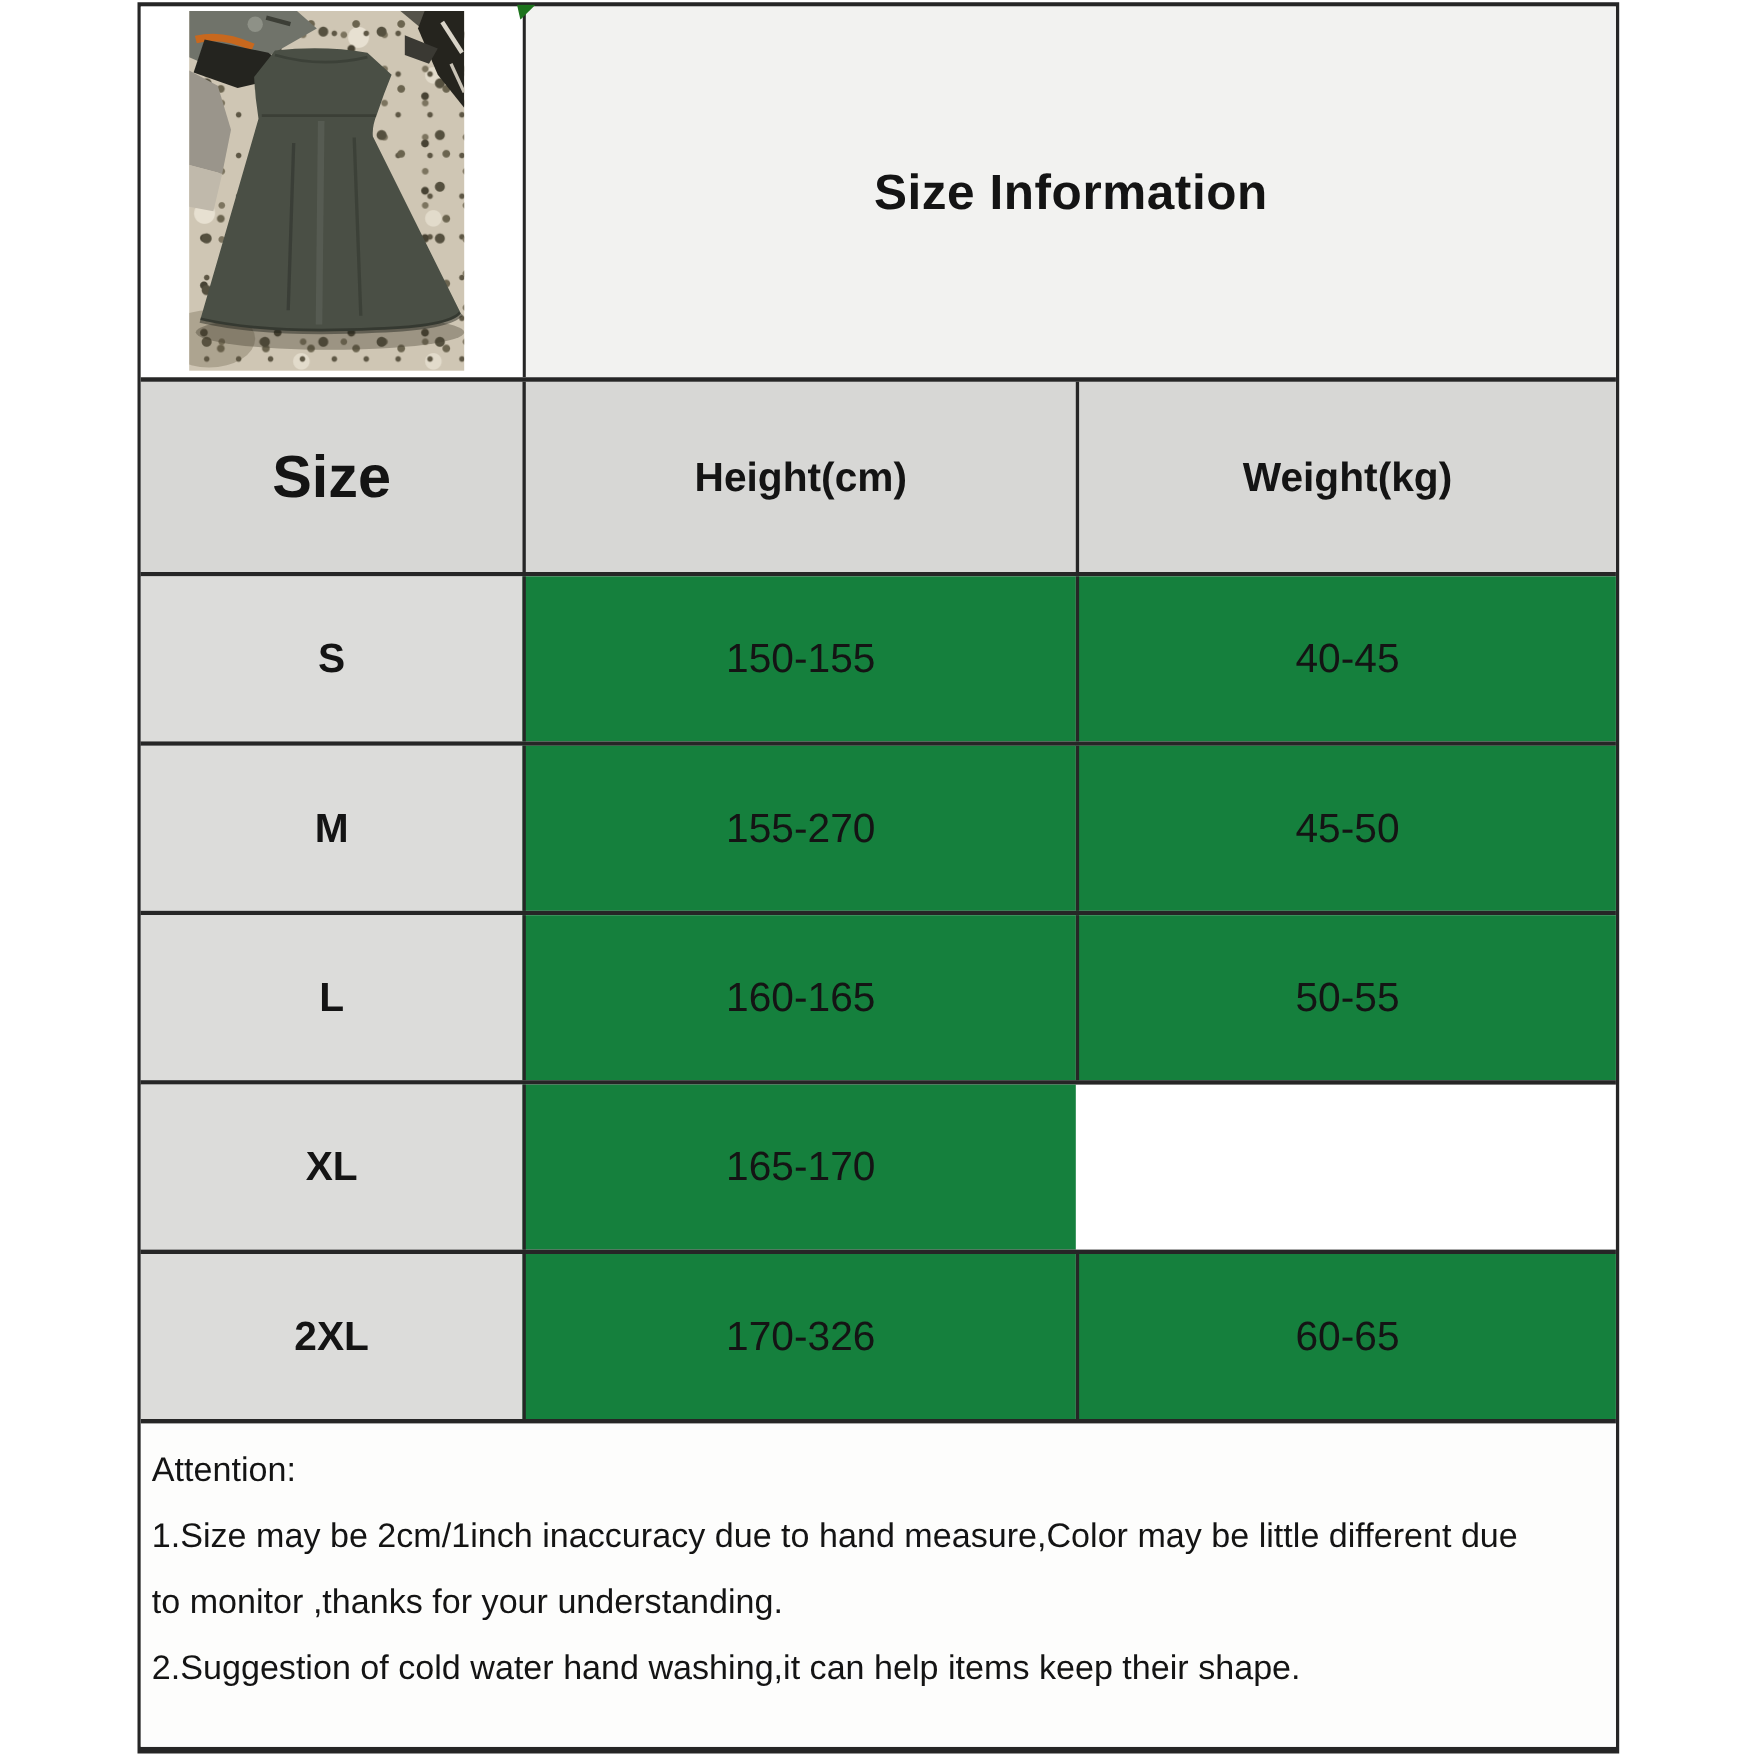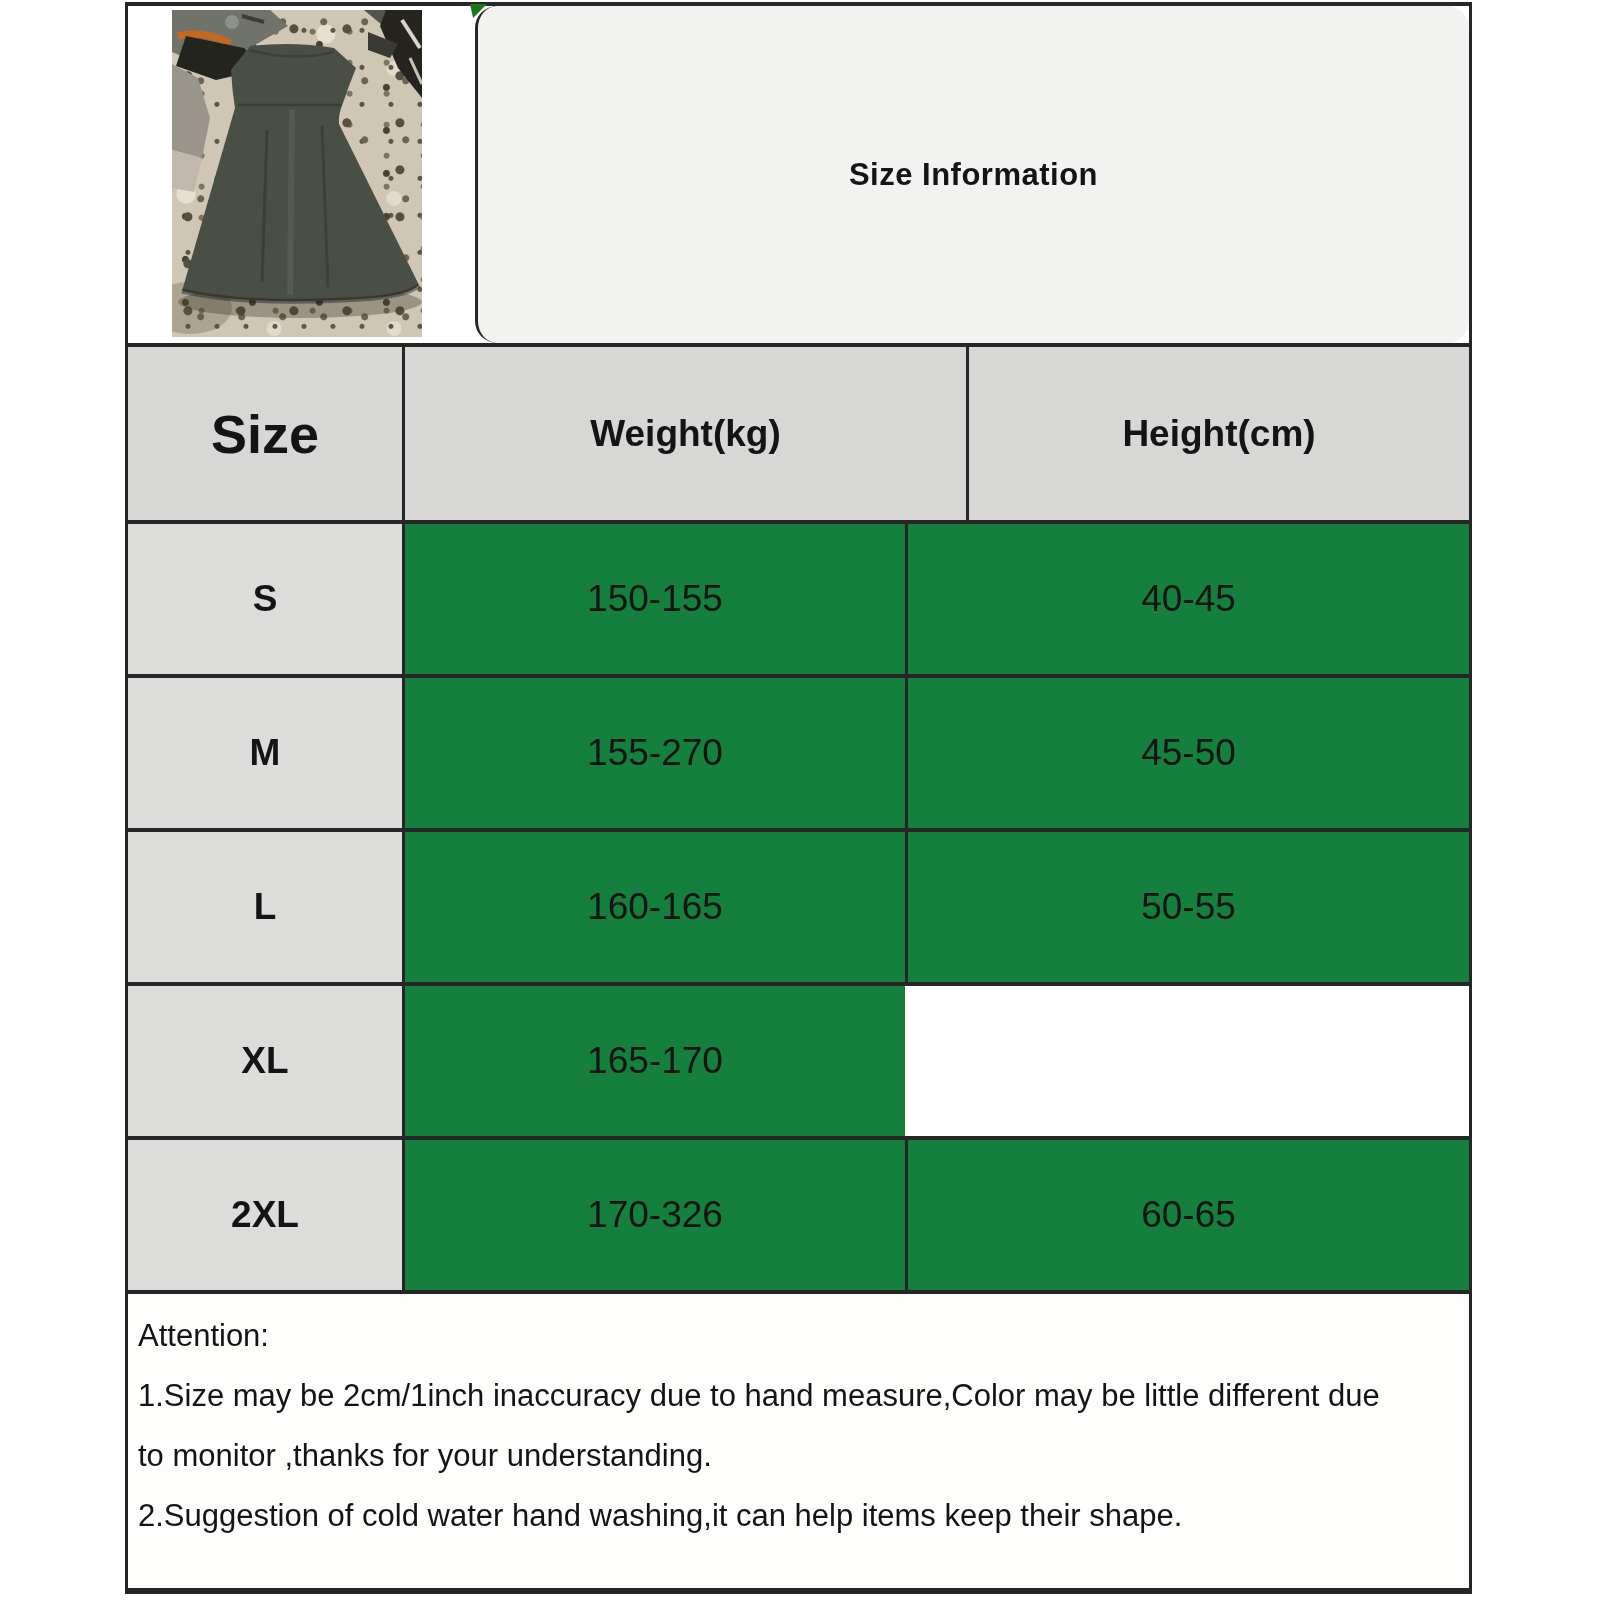--- a/index.html
+++ b/index.html
@@ -20,31 +20,31 @@
     box-sizing: border-box;
     background: #ffffff;
   }
   .row { display: flex; box-sizing: border-box; position: relative; }
   .row + .row { border-top: 4px solid #262626; }
   .cell {
     box-sizing: border-box;
     display: flex; align-items: center; justify-content: center;
     overflow: hidden;
   }
-  .c1 { width: 274px; }
+  .c1 { width: 347px; }
   .c2 { width: 503px; border-left: 3px solid #262626; }
   .c3 { flex: 1; border-left: 3px solid #262626; }
 
   
   .top-row { height: 337px; }
   .img-cell { width: 347px; background: #ffffff; position: relative; }
   .title-cell {
     flex: 1; border-left: 3px solid #262626;
     background: #f2f2f0;
-    font-size: 31px; font-weight: 700; letter-spacing: 0.5px; border-radius: 22px;
+    font-size: 45px; font-weight: 700; letter-spacing: 0.5px;
   }
   .corner-marker {
     position: absolute; left: 342px; top: -2px;
     width: 17px; height: 14px;
     background: #1d741d;
     clip-path: polygon(0 0, 100% 0, 18% 100%);
     z-index: 5;
   }
 
   
@@ -122,22 +122,22 @@
           <path d="M10,281 Q70,295 170,290 Q236,288 247,275" stroke="rgba(28,30,24,0.45)" stroke-width="5" fill="none"></path>
         </svg>
       </div>
     </div>
     <div class="cell title-cell">Size Information</div>
     <div class="corner-marker"></div>
   </div>
 
   <div class="row header-row">
     <div class="cell c1">Size</div>
+    <div class="cell c2">Height(cm)</div>
     <div class="cell c3">Weight(kg)</div>
-    <div class="cell c2">Height(cm)</div>
   </div>
 
   <div class="row data-row">
     <div class="cell c1">S</div>
     <div class="cell c2">150-155</div>
     <div class="cell c3">40-45</div>
   </div>
 
   <div class="row data-row">
     <div class="cell c1">M</div>

